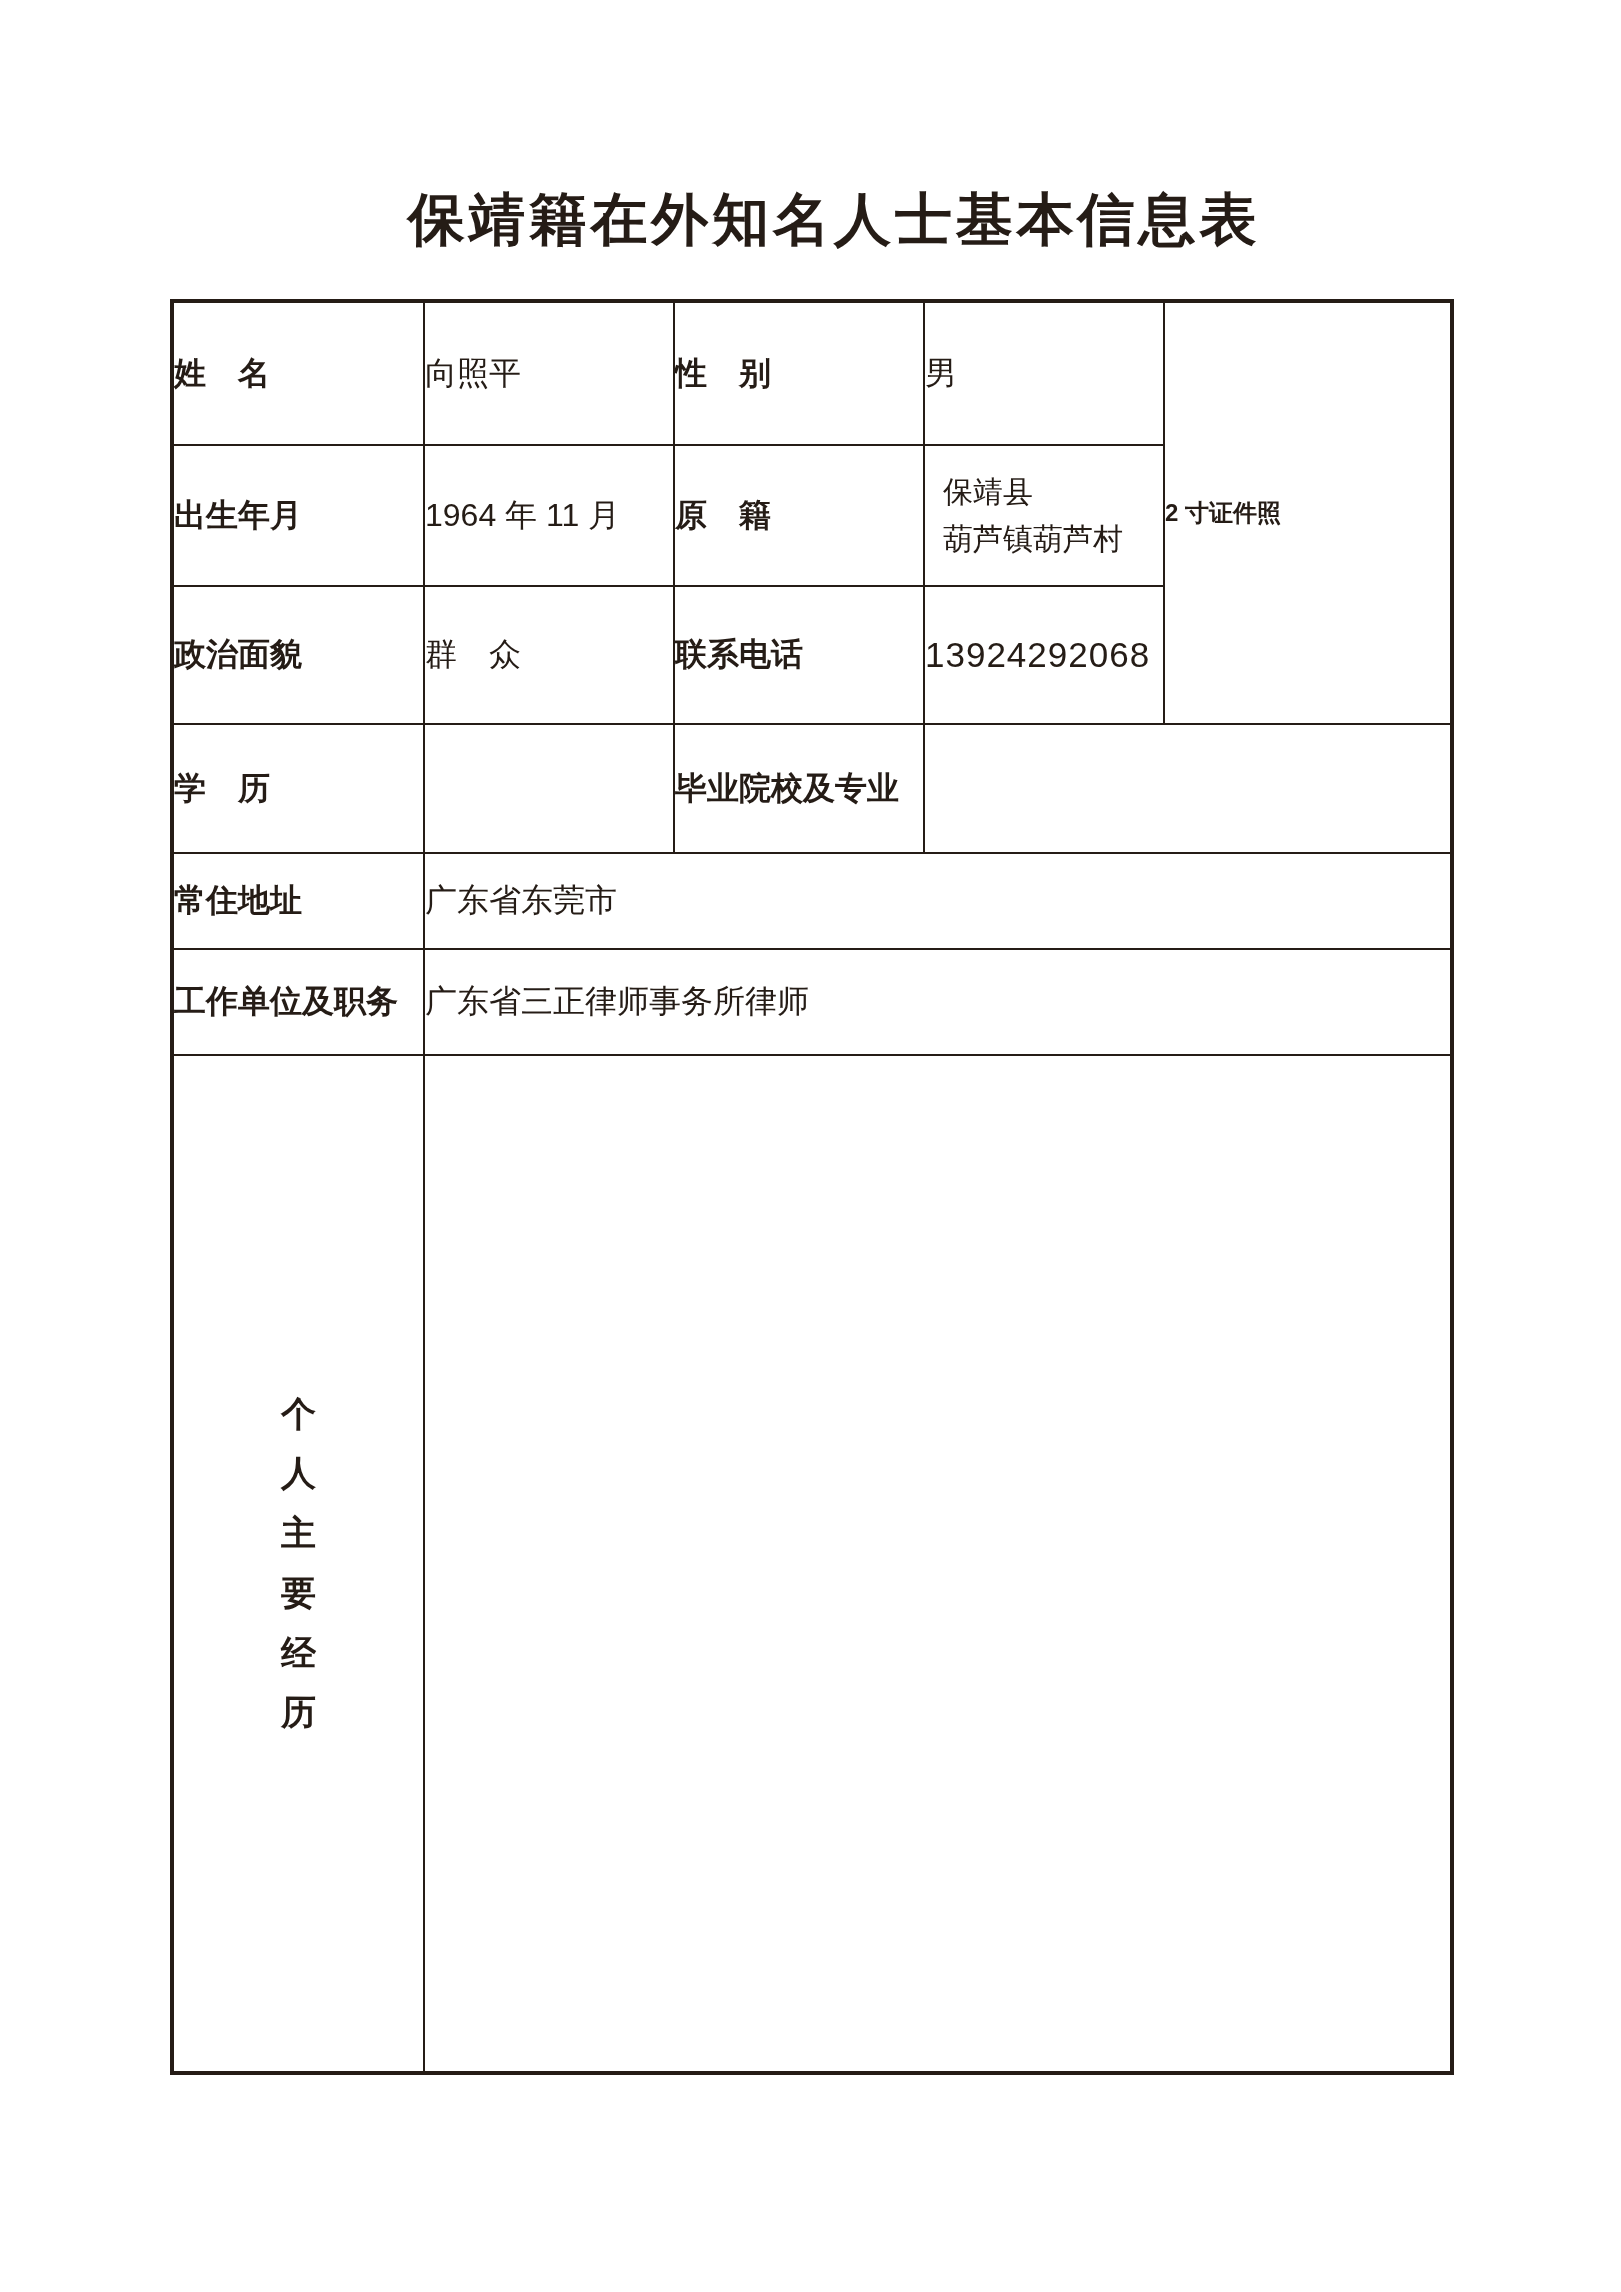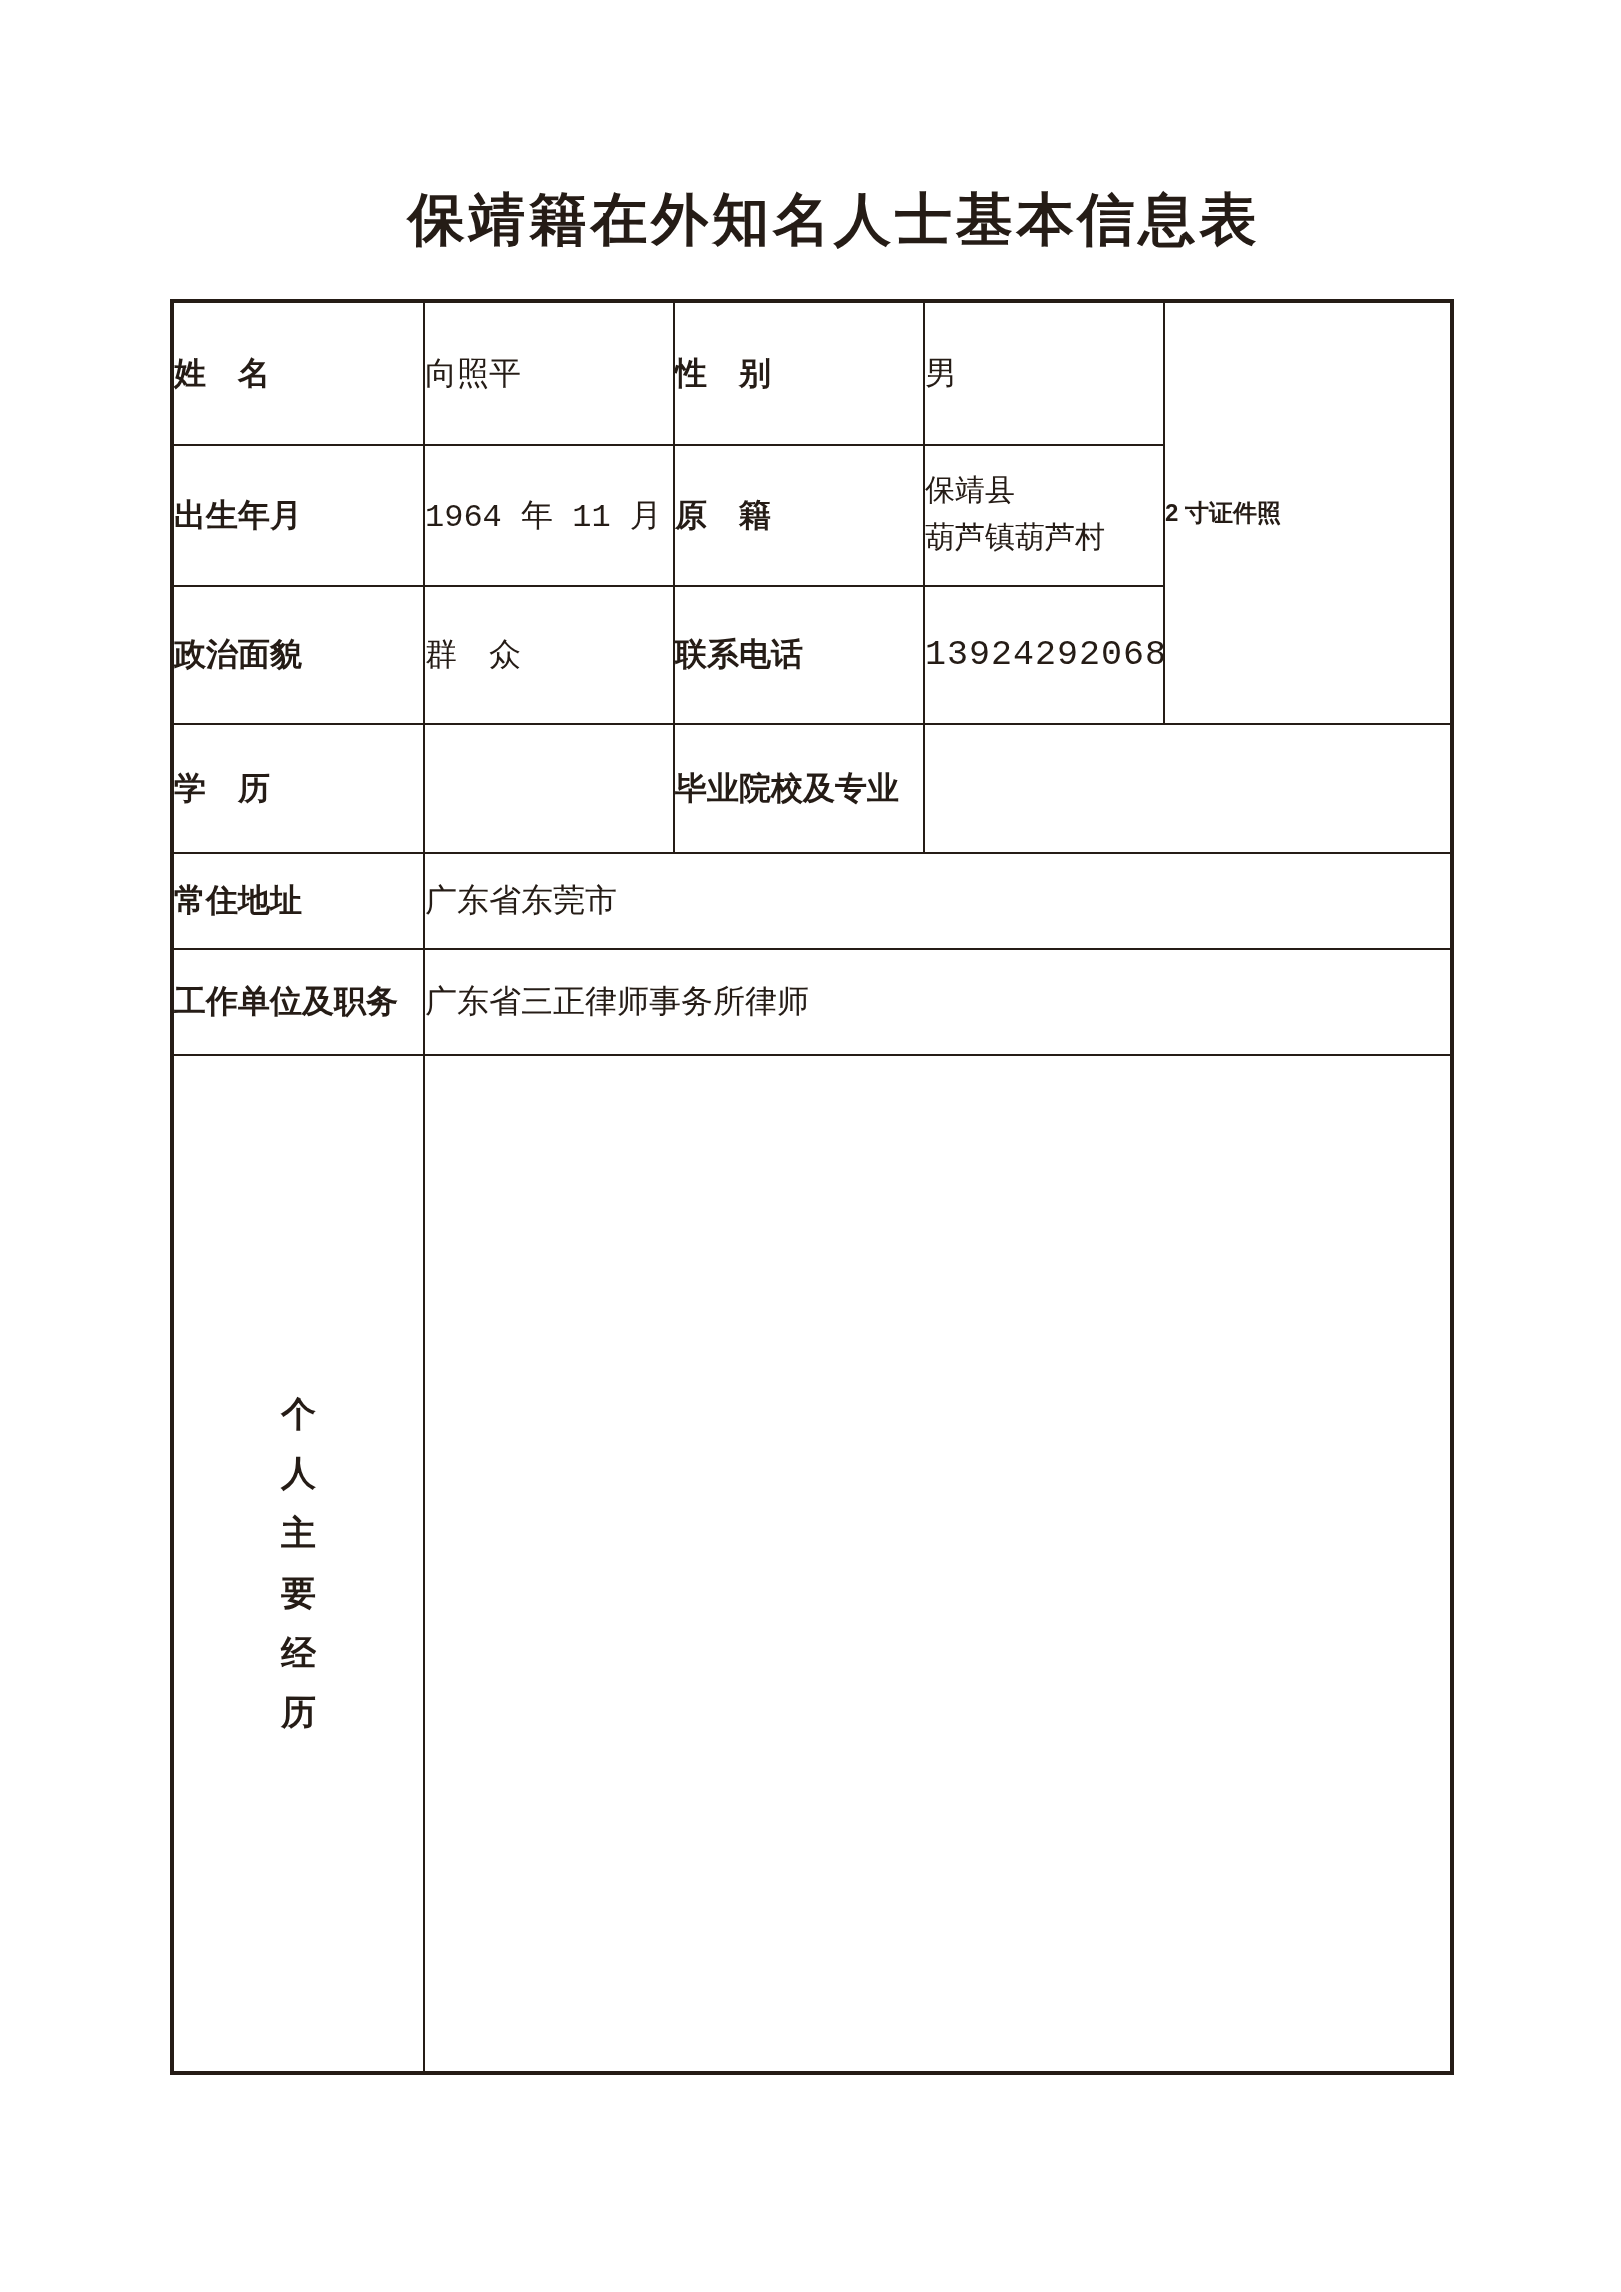--- a/index.html
+++ b/index.html
@@ -54,28 +54,29 @@
   tr.r5 { height:96px; }
   tr.r6 { height:106px; }
   tr.r7 { height:1018px; }
   .lbl {
     font-family:"Liberation Sans", sans-serif;
     font-weight:bold;
     font-size:32px;
     white-space:nowrap;
   }
   .val {
-    font-family:Liberation Mono, monospace;
+    font-family:Liberation Sans, sans-serif;
     font-size:32px;
     white-space:nowrap;
   }
   .origin-line {
     font-size:30px;
     line-height:1.55;
     white-space:nowrap;
+    padding-left:18px;
   }
   .phone { font-size:35px; letter-spacing:1px; }
   .photo-cell { font-size:24px; }
   .vstack {
     display:flex;
     flex-direction:column;
     align-items:center;
     justify-content:center;
     gap:12.7px;
     font-size:35px;

